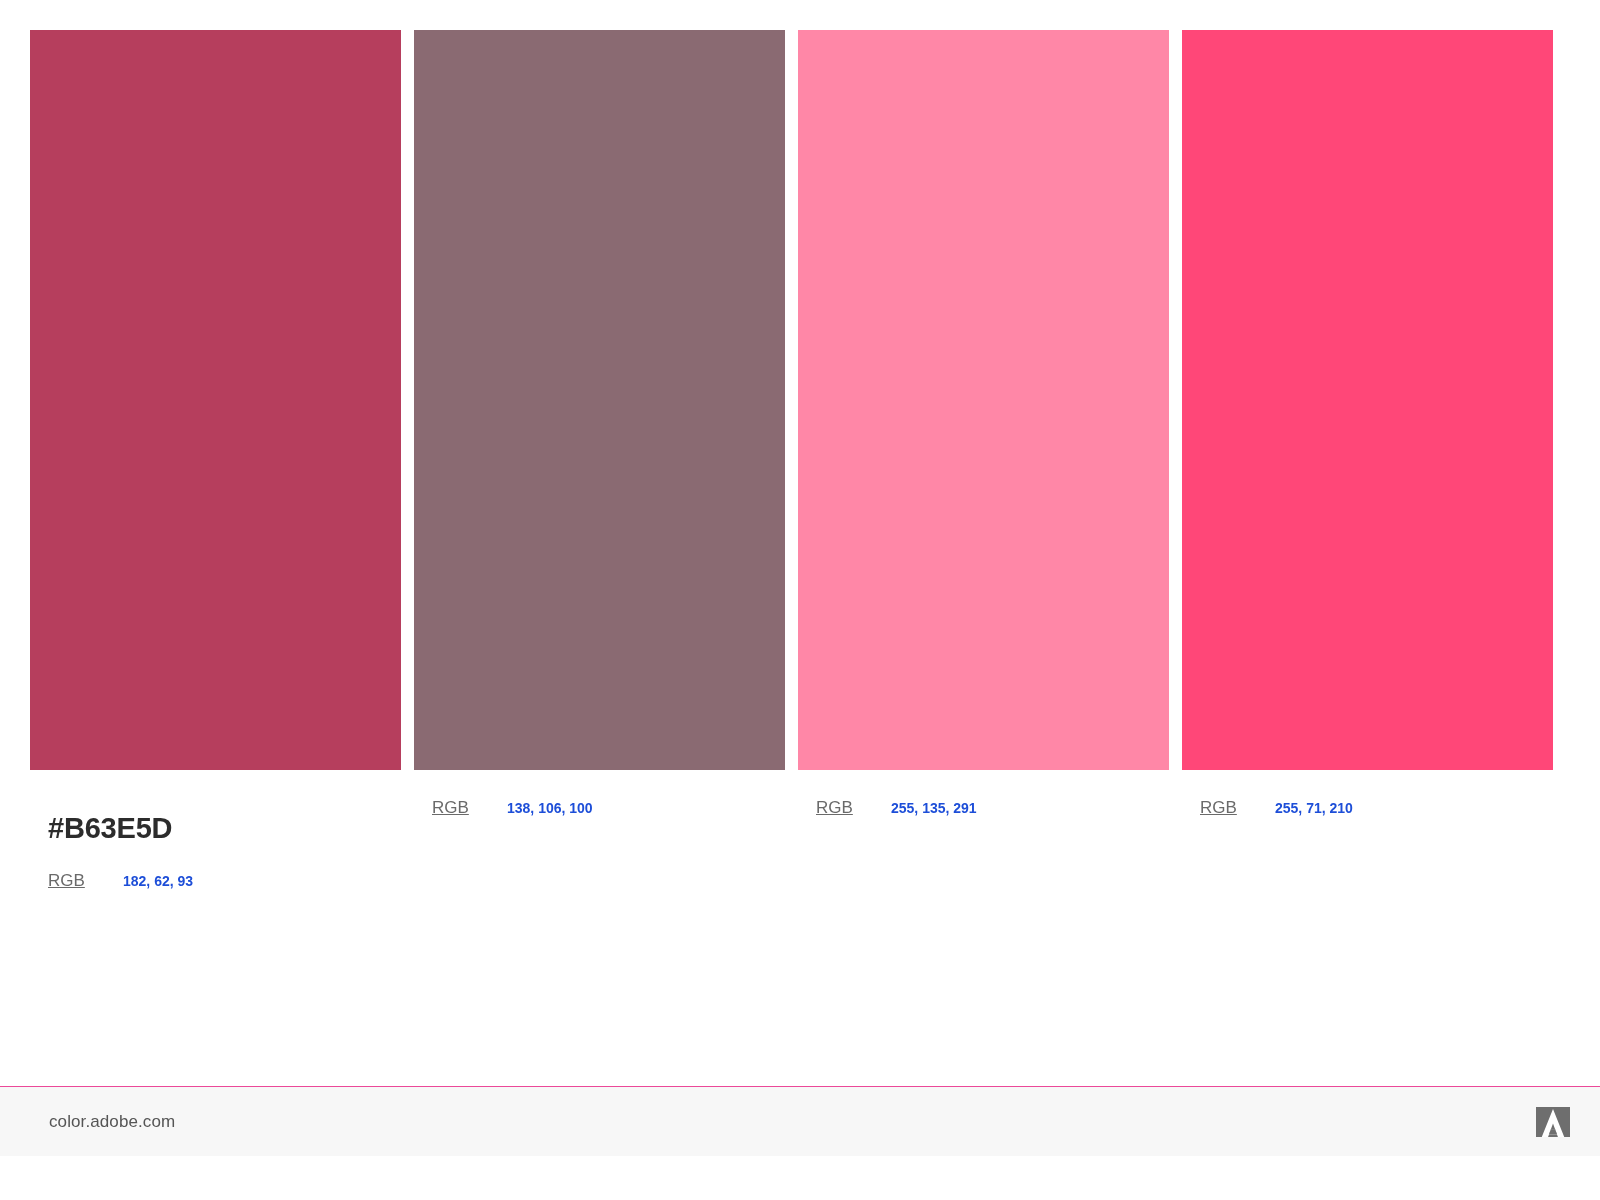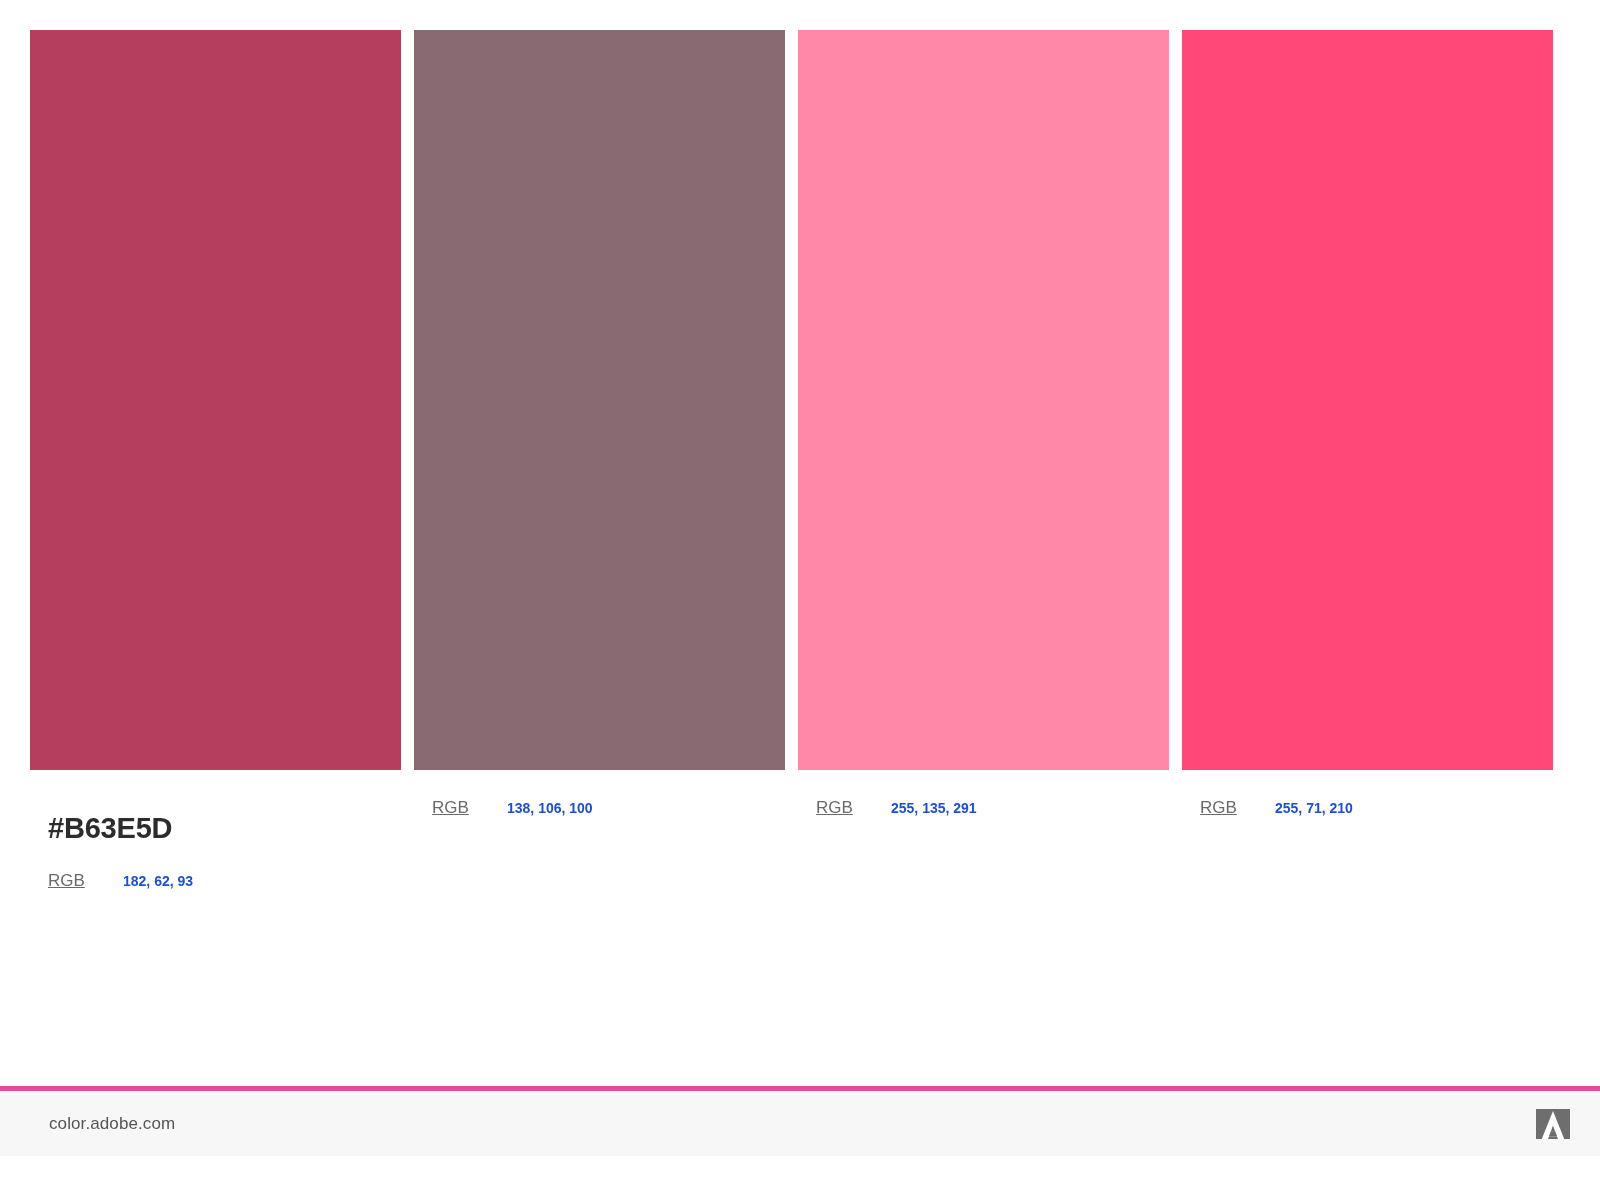--- a/index.html
+++ b/index.html
@@ -83,21 +83,21 @@
     font-size: 14px;
     font-weight: bold;
     color: #1d4ed8;
   }
 
   
   .footer {
     flex: 0 0 auto;
     height: 70px;
     background: #f7f7f7;
-    border-top: 5px solid #ec4899;
+    border-top: 1px solid #ec4899;
     display: flex;
     align-items: center;
     justify-content: space-between;
     padding: 0 30px 0 49px;
   }
 
   .footer-url {
     font-size: 17px;
     color: #555555;
     letter-spacing: 0.1px;

